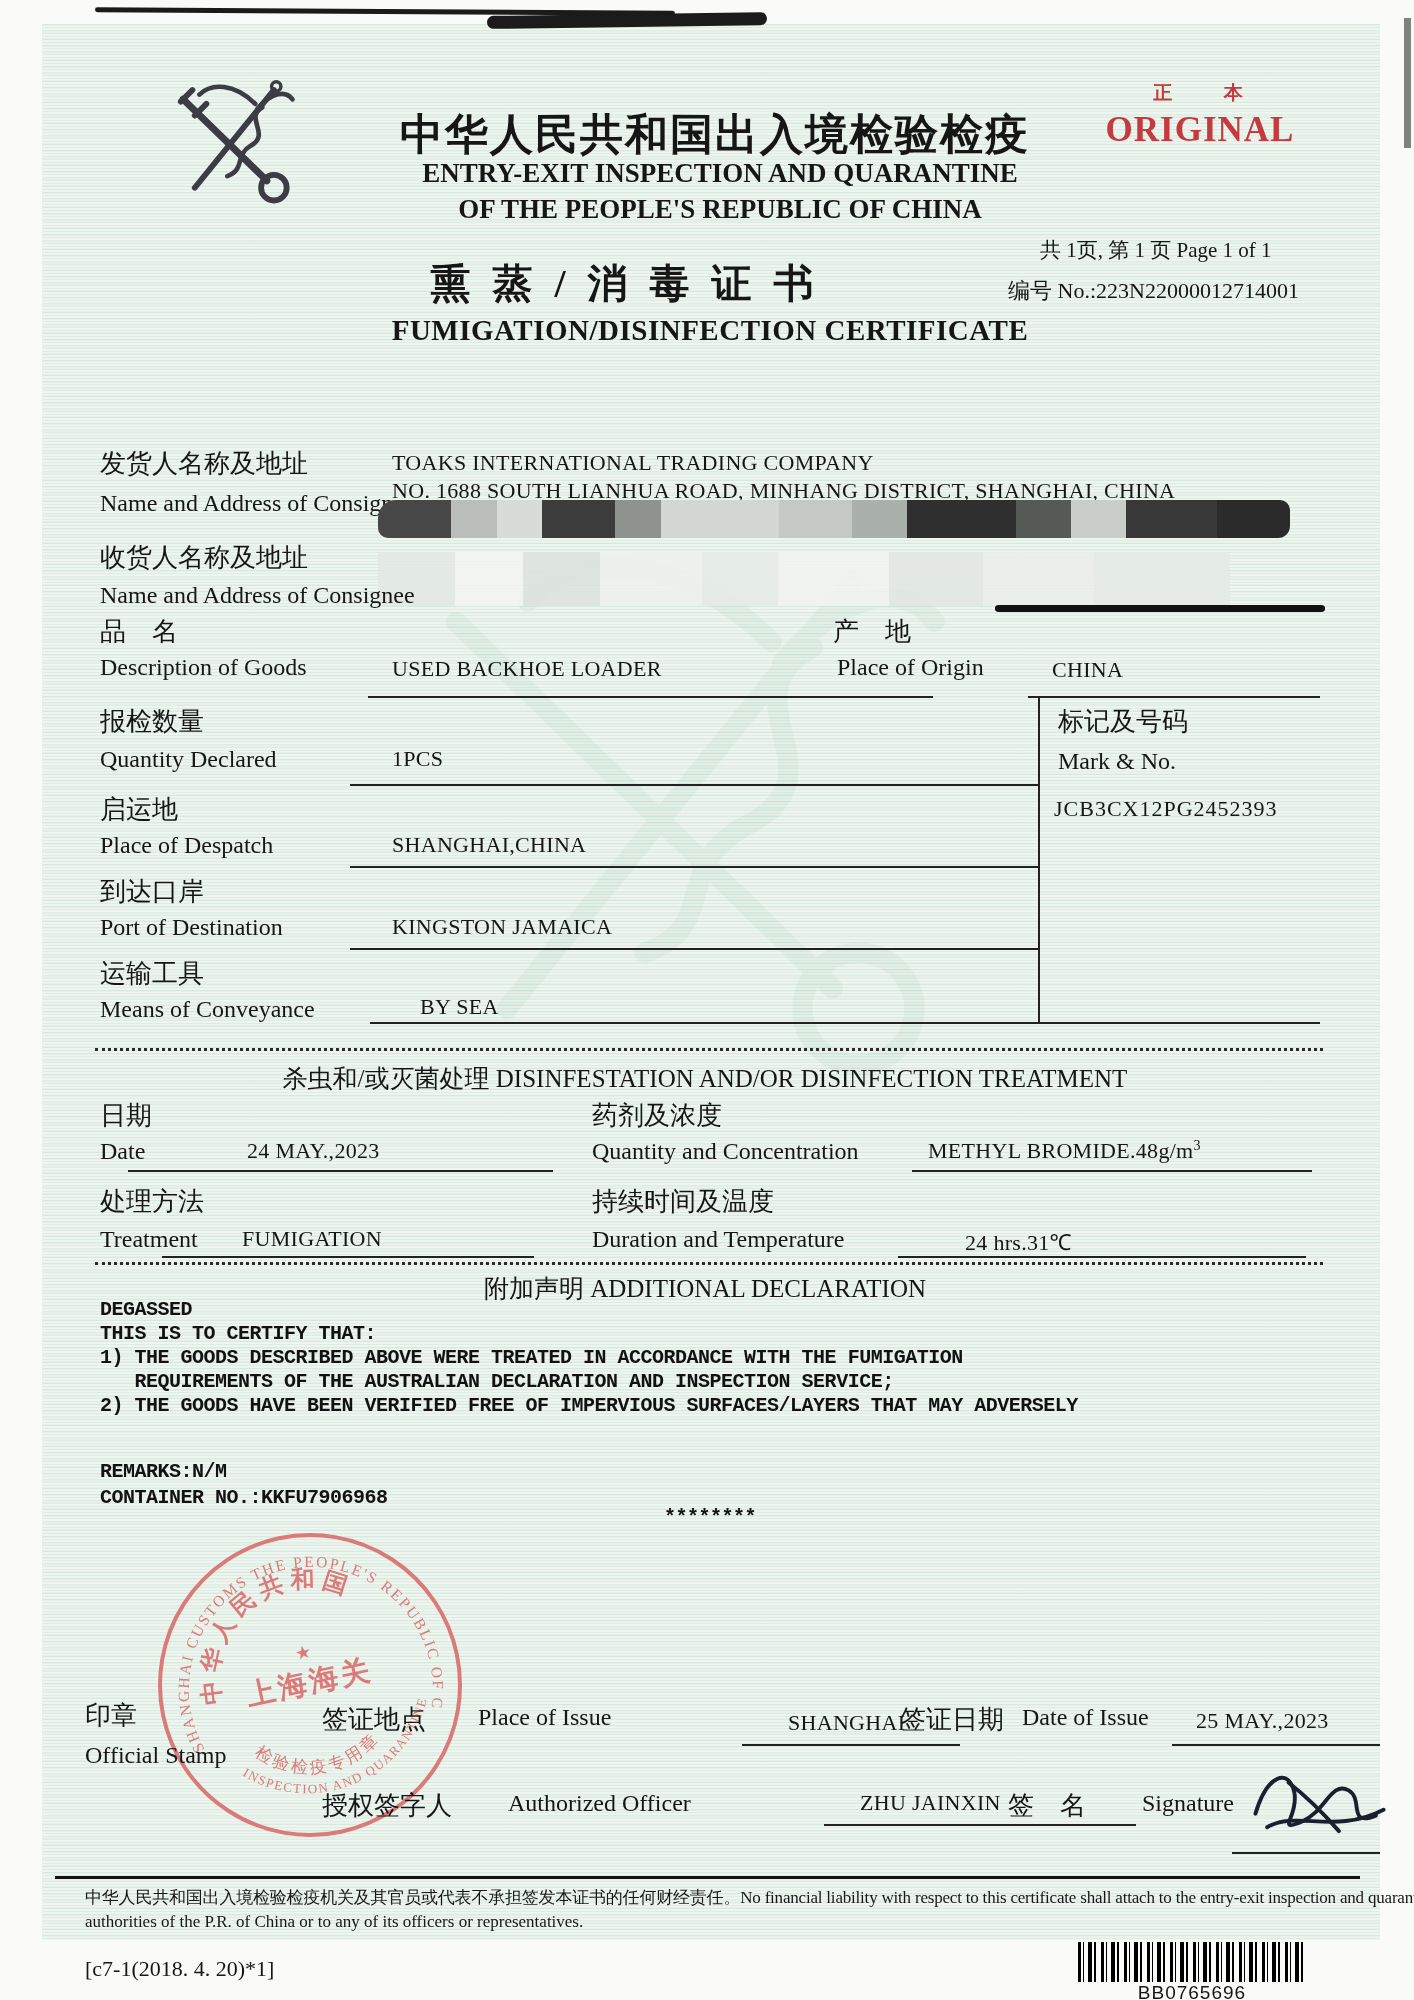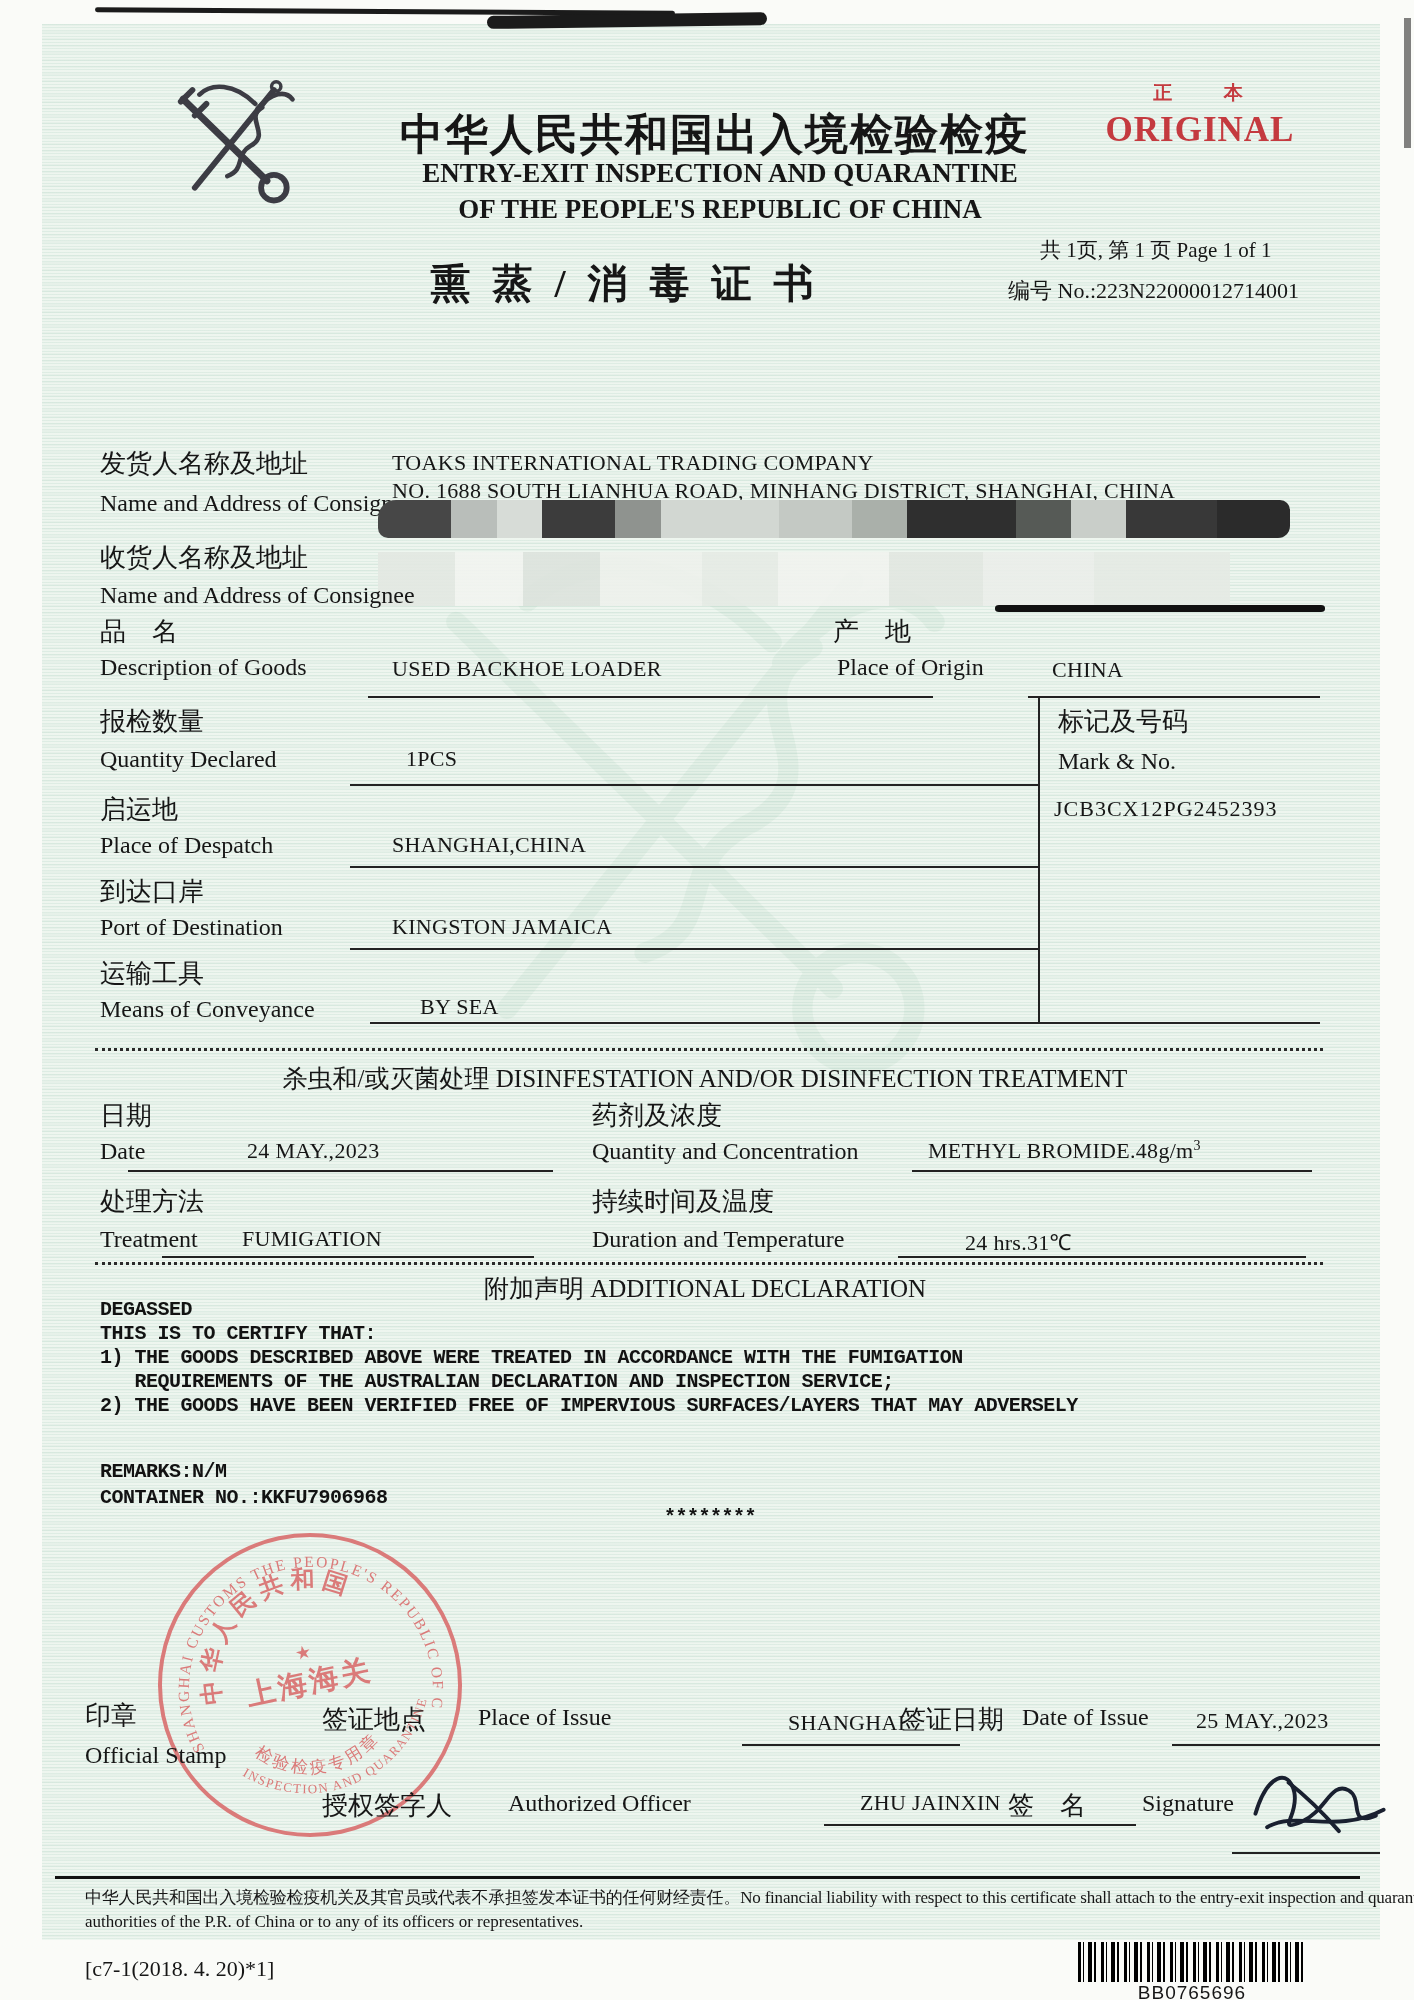--- a/index.html
+++ b/index.html
@@ -71,20 +71,21 @@
   <div class="abs ctr b serif" style="left:330px;top:158px;width:780px;font-size:27px;">ENTRY-EXIT INSPECTION AND QUARANTINE</div>
   <div class="abs ctr b serif" style="left:330px;top:194px;width:780px;font-size:27px;">OF THE PEOPLE'S REPUBLIC OF CHINA</div>
 
   <div class="abs ctr b red" style="left:1115px;top:80px;width:180px;font-size:19px;letter-spacing:14px;white-space:pre;font-family:Liberation Serif, serif;">正  本</div>
   <div class="abs ctr b serif red" style="left:1095px;top:110px;width:210px;font-size:35px;letter-spacing:1px;">ORIGINAL</div>
 
   <div class="abs serif" style="left:1040px;top:236px;width:285px;font-size:21px;text-align:left;">共 1页, 第 1 页 Page 1 of 1</div>
 
   <div class="abs ctr b" style="left:380px;top:256px;width:490px;font-size:40px;letter-spacing:6px;">熏 蒸 / 消 毒 证 书</div>
   <div class="abs serif" style="left:1008px;top:276px;font-size:22px;">编号 No.:223N22000012714001</div>
+  <div class="abs ctr b serif" style="left:280px;top:314px;width:860px;font-size:29px;letter-spacing:.5px;">FUMIGATION/DISINFECTION CERTIFICATE</div>
 
   <div class="abs cjk" style="left:100px;top:446px;">发货人名称及地址</div>
   <div class="abs val" style="left:392px;top:450px;">TOAKS INTERNATIONAL TRADING COMPANY</div>
   <div class="abs val" style="left:392px;top:478px;">NO. 1688 SOUTH LIANHUA ROAD, MINHANG DISTRICT, SHANGHAI, CHINA</div>
   <div class="abs enlab" style="left:100px;top:490px;">Name and Address of Consignor</div>
   <div class="redact-dark" style="left:378px;top:500px;width:912px;height:38px;"></div>
 
   <div class="abs cjk" style="left:100px;top:540px;">收货人名称及地址</div>
   <div class="redact-light" style="left:378px;top:552px;width:852px;height:54px;"></div>
   <div class="abs enlab" style="left:100px;top:582px;">Name and Address of Consignee</div>
@@ -99,21 +100,21 @@
   <div class="ul" style="left:368px;top:696px;width:565px;"></div>
   <div class="ul" style="left:1028px;top:696px;width:292px;"></div>
 
   <div class="abs" style="left:1038px;top:697px;width:0;height:326px;border-left:2px solid #222;"></div>
   <div class="abs cjk" style="left:1058px;top:704px;">标记及号码</div>
   <div class="abs enlab" style="left:1058px;top:748px;">Mark &amp; No.</div>
   <div class="abs val" style="left:1054px;top:796px;letter-spacing:1px;">JCB3CX12PG2452393</div>
 
   <div class="abs cjk" style="left:100px;top:704px;">报检数量</div>
   <div class="abs enlab" style="left:100px;top:746px;">Quantity Declared</div>
-  <div class="abs val" style="left:392px;top:746px;margin-left:14px;">1PCS</div>
+  <div class="abs val" style="left:392px;top:746px;">1PCS</div>
   <div class="ul" style="left:350px;top:784px;width:688px;"></div>
 
   <div class="abs cjk" style="left:100px;top:792px;">启运地</div>
   <div class="abs enlab" style="left:100px;top:832px;">Place of Despatch</div>
   <div class="abs val" style="left:392px;top:832px;">SHANGHAI,CHINA</div>
   <div class="ul" style="left:350px;top:866px;width:688px;"></div>
 
   <div class="abs cjk" style="left:100px;top:874px;">到达口岸</div>
   <div class="abs enlab" style="left:100px;top:914px;">Port of Destination</div>
   <div class="abs val" style="left:392px;top:914px;">KINGSTON JAMAICA</div>

